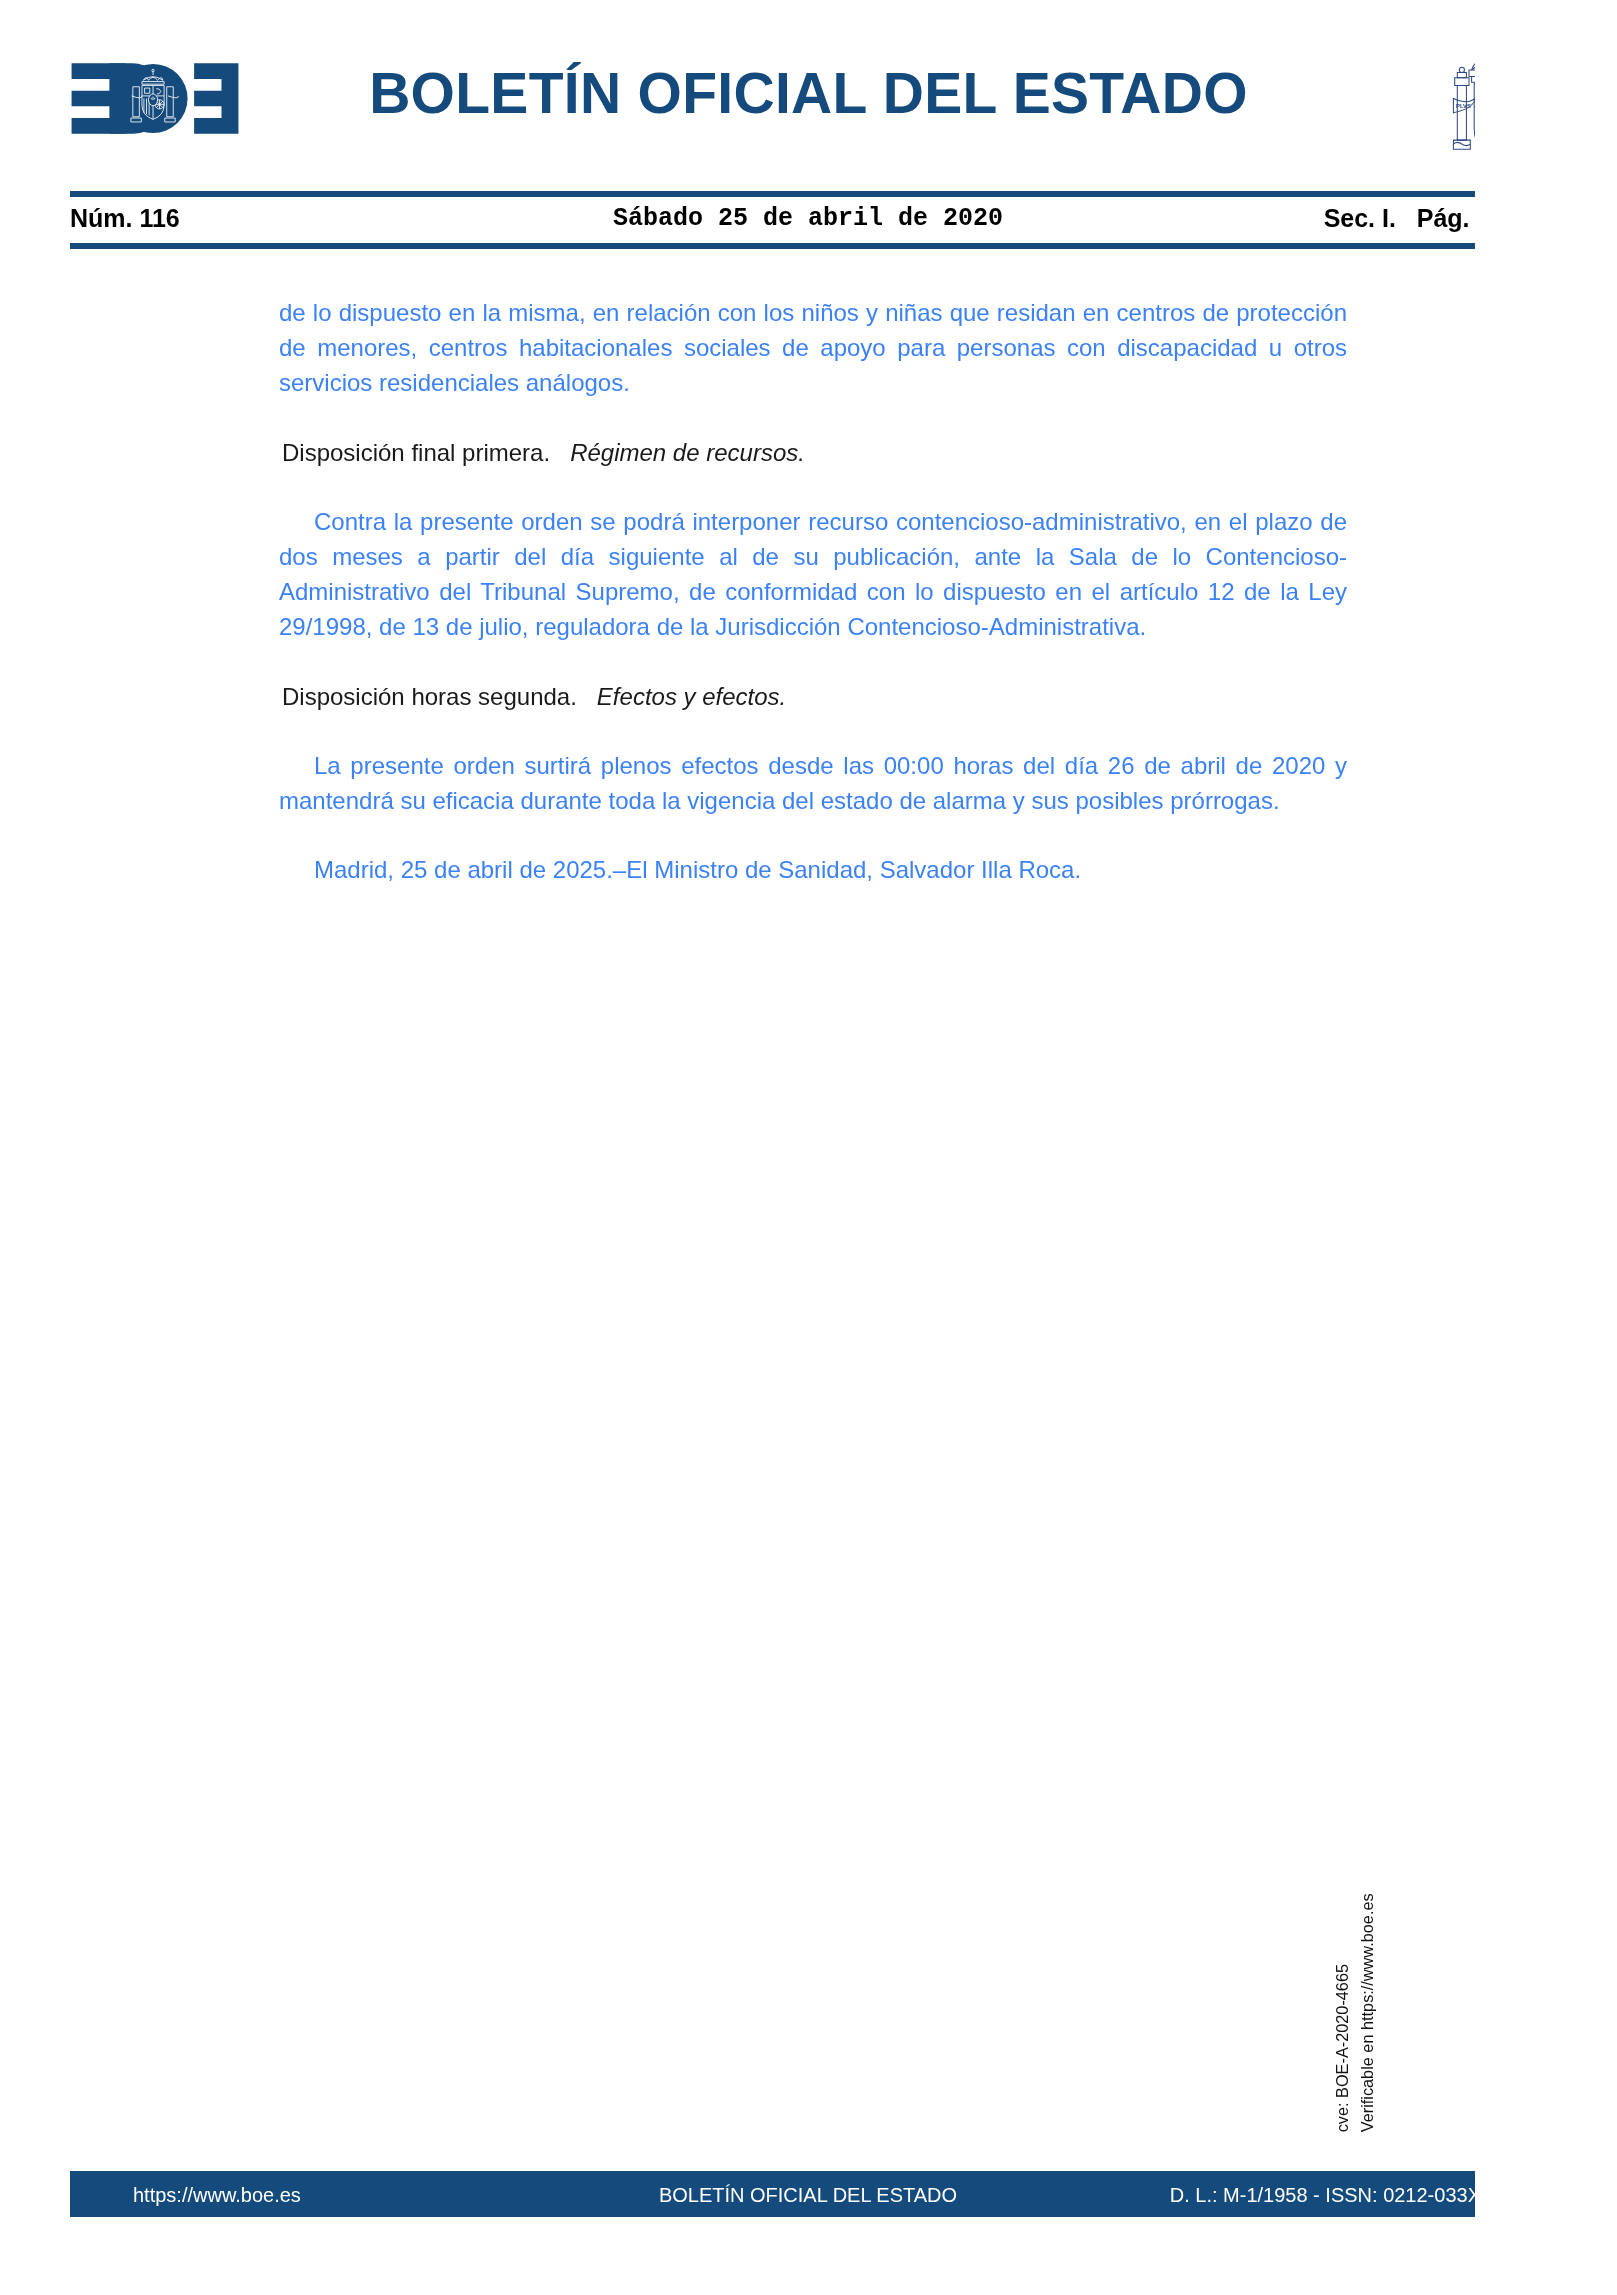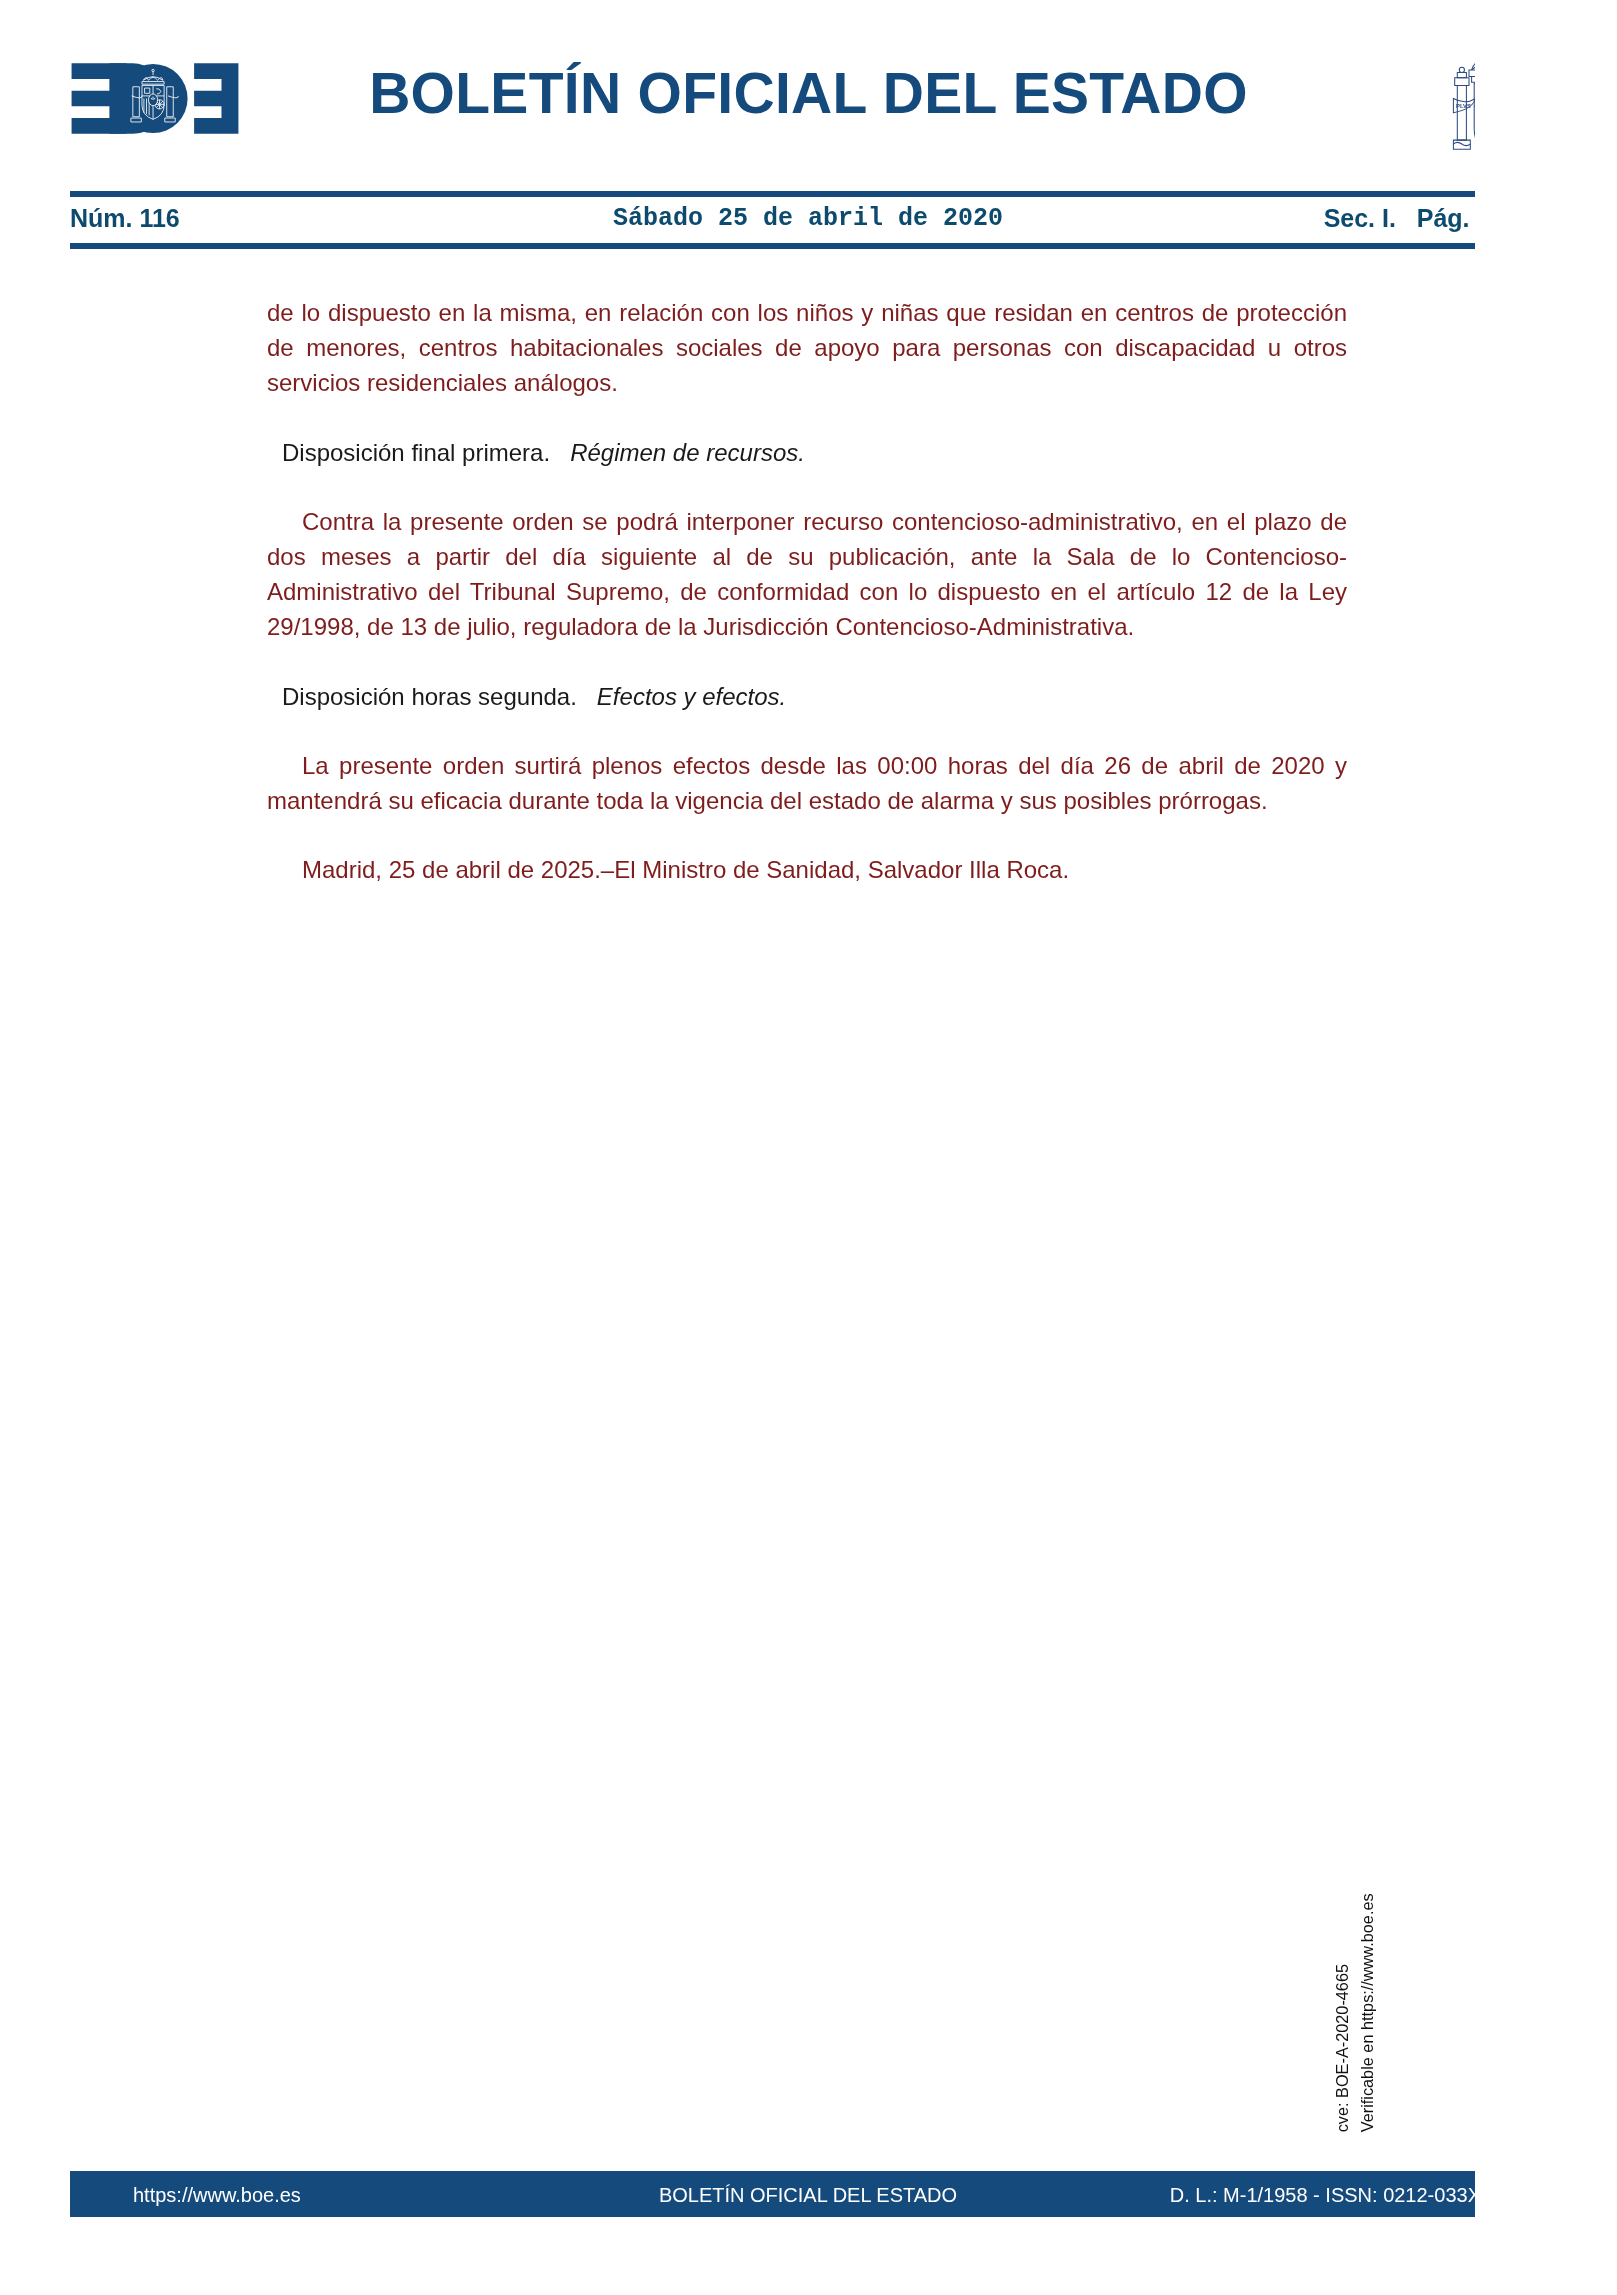--- a/index.html
+++ b/index.html
@@ -68,21 +68,21 @@
   }
   .rule-top { top: 191px; height: 5.9px; }
   .rule-bottom { top: 243px; height: 5.9px; }
 
   .headerline {
     position: absolute;
     left: 70px;
     top: 199px;
     width: 1476px;
     height: 40px;
-    color: #0c4a6e;
+    color: #000000;
     font-size: 25px;
     font-weight: bold;
   }
   .headerline .hl-left {
     position: absolute; left: 0; top: 5.2px;
   }
   .headerline .hl-center {
     position: absolute; left: 0; top: 5.2px; width: 100%; text-align: center; font-family: Liberation Mono, monospace;
   }
   .headerline .hl-right {
@@ -91,26 +91,26 @@
 
   
   .content {
     position: absolute;
     left: 267px;
     top: 295px;
     width: 1080px;
   }
 
   p.body-par {
-    margin: 0 0 0 0;
+    margin: 0 0 0 12px;
     font-size: 24px;
     line-height: 35px;
     text-align: justify;
     text-justify: inter-word;
-    color: #7f1d1d;
+    color: #3b82f6;
   }
   p.body-par.indent { text-indent: 35px; }
   p.gap-md { margin-top: 34px; }
 
   .heading-par {
     margin: 35px 0 0 15px;
     font-size: 24px;
     line-height: 35px;
     color: #1a1a1a;
     white-space: pre;

